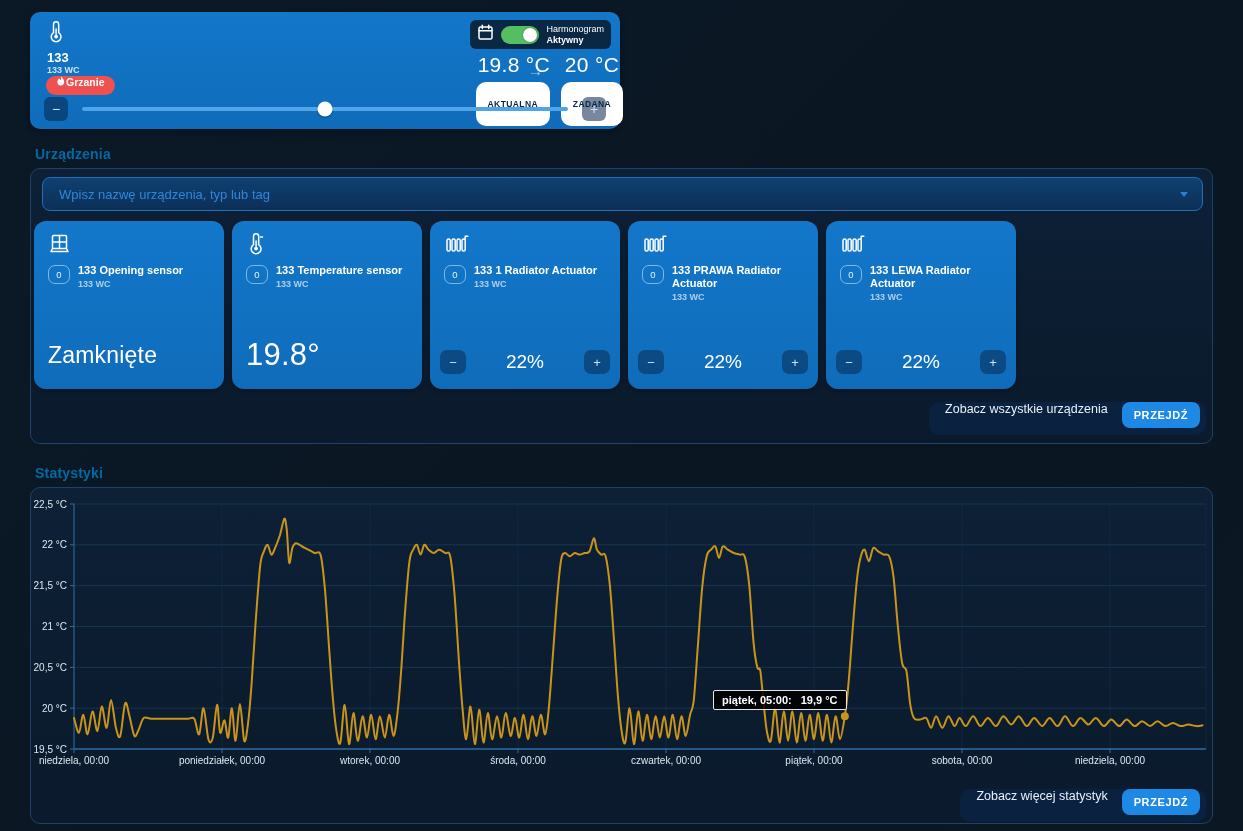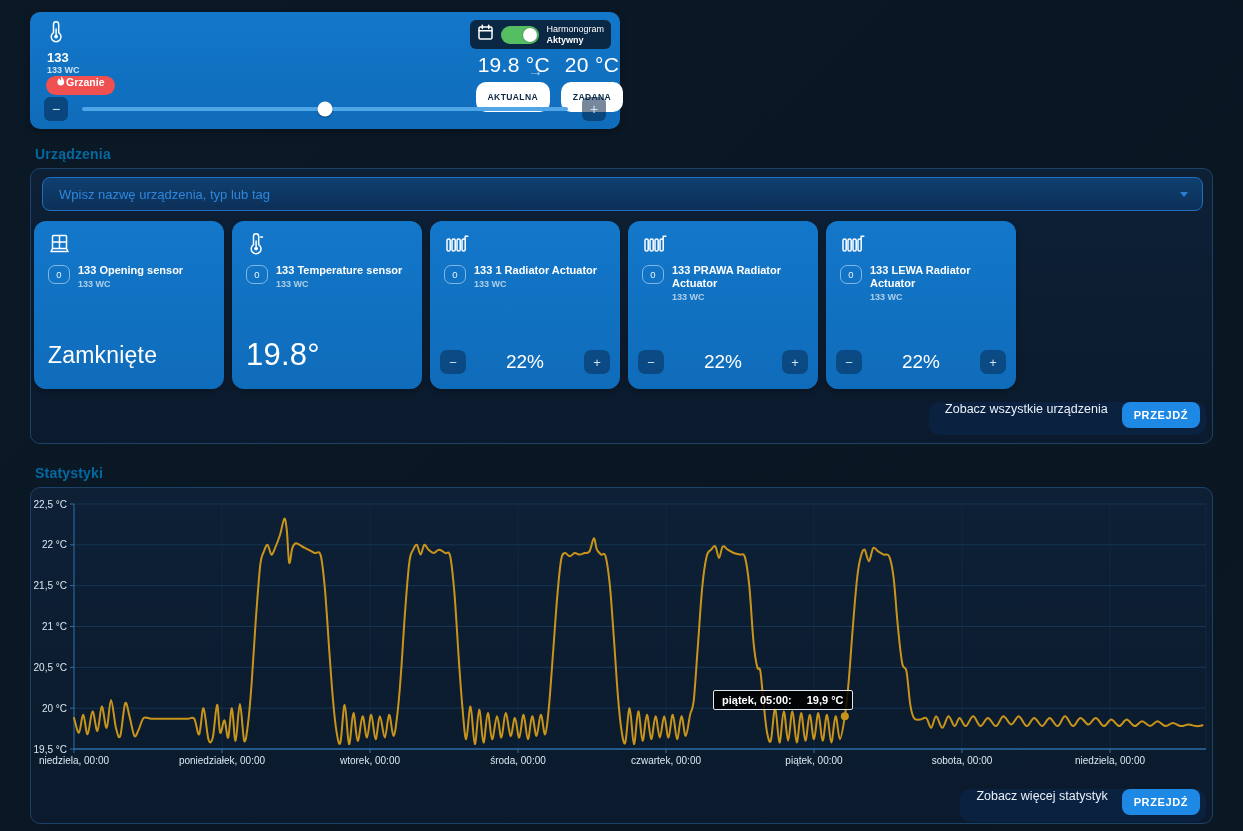--- a/index.html
+++ b/index.html
@@ -24,21 +24,21 @@
   .t-sched{position:absolute;right:9px;top:8px;background:#0A2744;border-radius:6px;
     display:flex;align-items:center;gap:7px;padding:12px 7px;height:29px;box-sizing:border-box}
   .sched-text{font-size:9px;line-height:10.5px;text-align:left}
   .sched-text b{display:block}
   .toggle{width:38px;height:18px;border-radius:10px;background:#55BD62;position:relative;cursor:pointer}
   .toggle-knob{position:absolute;right:2px;top:2px;width:14px;height:14px;border-radius:50%;background:#fff;box-shadow:0 0 2px rgba(0,0,0,.4)}
   .t-current{position:absolute;left:412px;top:41px;width:108px;text-align:right}
   .t-target{position:absolute;left:518px;top:41px;width:88px;text-align:center}
   .big-temp{font-size:21px;font-weight:500;letter-spacing:.3px}
   .temp-pill{display:inline-block;background:#fff;color:#0A2744;font-size:8.5px;font-weight:bold;
-    border-radius:10px;padding:10px 12px;margin-top:5px;letter-spacing:.4px}
+    border-radius:10px;padding:17px 12px;margin-top:5px;letter-spacing:.4px}
   .t-arrow{position:absolute;left:498px;top:50px;font-size:15px;color:rgba(255,255,255,.65)}
   .t-slider{position:absolute;left:14px;right:14px;bottom:7px;height:26px;display:flex;align-items:center;gap:14px}
   .sq-btn{width:24px;height:24px;border-radius:6px;background:rgba(8,38,75,.55);color:#CFE3F5;
     font-size:14px;line-height:1;display:flex;align-items:center;justify-content:center;cursor:pointer;flex:0 0 auto}
   .track{flex:1;height:4px;border-radius:2px;background:#4FA5E5;position:relative}
   .thumb{position:absolute;top:50%;transform:translate(-50%,-50%);width:15px;height:15px;border-radius:50%;
     background:#fff;box-shadow:0 1px 2px rgba(0,0,0,.35);cursor:pointer}
 
   
   #devices-heading{left:35px;top:146px}
@@ -71,21 +71,21 @@
   .footer-text{font-size:12.5px;color:#EAF1F9;font-weight:500}
   .go-btn{background:#1E88E5;border:none;border-radius:8px;padding:7px 12px;font-size:11px;font-weight:bold;
     letter-spacing:.6px;color:#fff;font-family:inherit;cursor:pointer}
 
   
   #stats-heading{left:35px;top:465px}
   #stats-panel{left:30px;top:487px;width:1183px;height:337px}
   #chart-svg{position:absolute;left:0;top:0}
   #chart-svg text.tick{fill:#DCE7F2;font-size:10px;font-family:"Liberation Sans",sans-serif}
   #chart-tooltip{position:absolute;left:682px;top:202px;background:rgba(0,0,0,.85);border:1px solid #E6E6E6;
-    border-radius:2px;padding:3px 8px;font-size:11px;font-weight:bold;white-space:nowrap;display:flex;gap:15px;z-index:3}
+    border-radius:2px;padding:3px 8px;font-size:11px;font-weight:bold;white-space:nowrap;display:flex;gap:9px;z-index:3}
   svg .stroke-ico{fill:none;stroke:#fff;stroke-width:1.5;stroke-linecap:round;stroke-linejoin:round}
 </style>
 </head>
 <body>
 
 <div id="thermo-card">
   <span class="t-icon">
     <svg width="20" height="22" viewBox="0 0 20 22">
         <path class="stroke-ico" d="M7.5 3.4a2.6 2.6 0 0 1 5.2 0v8.3a4.9 4.9 0 1 1-5.2 0z"></path>
         <line class="stroke-ico" x1="10.1" y1="8" x2="10.1" y2="13.6"></line>

